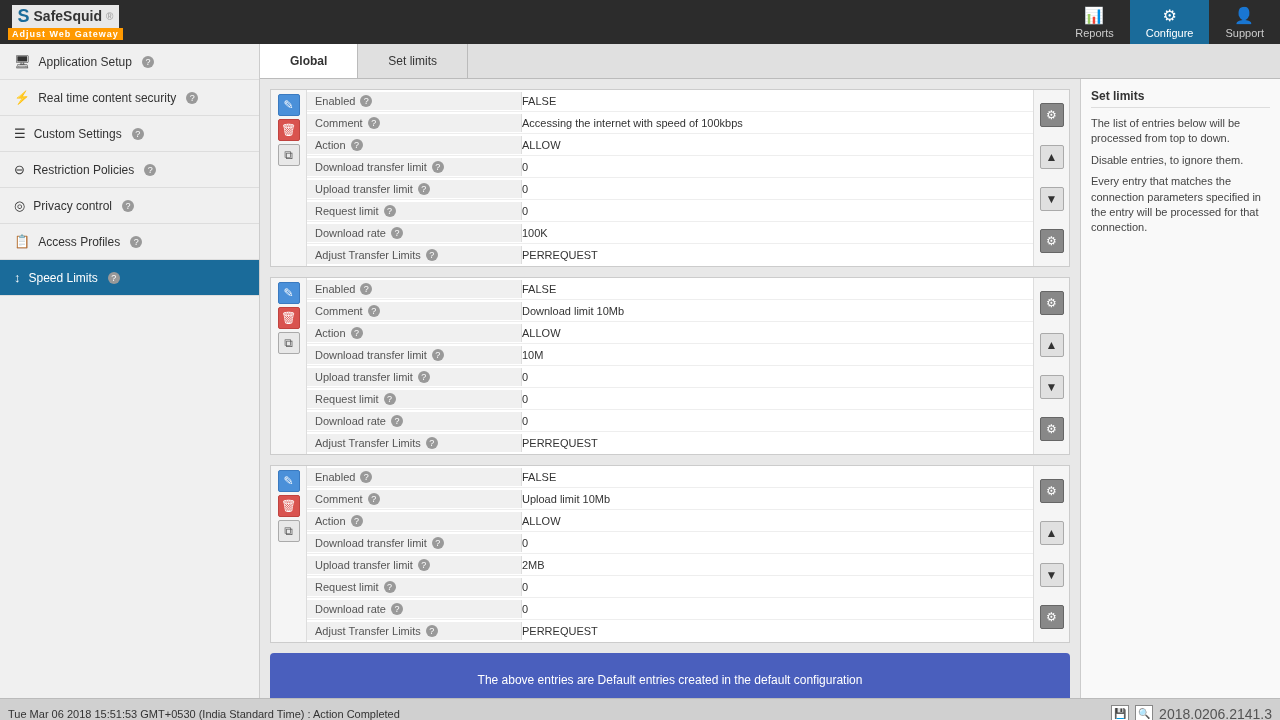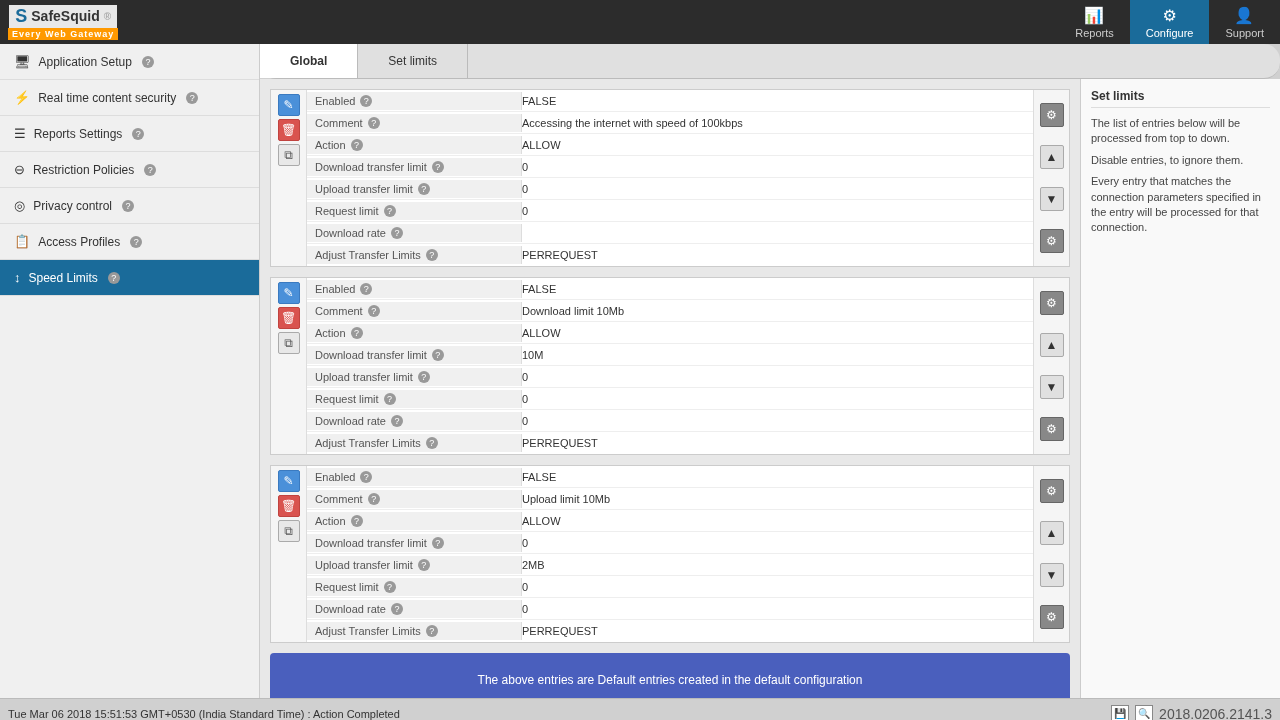--- a/index.html
+++ b/index.html
@@ -110,21 +110,20 @@
       display: flex;
       flex-direction: column;
       overflow: hidden;
     }
 
     
     .tabs {
       display: flex;
       background: #e0e0e0;
       border-bottom: 1px solid #bbb;
-      border-radius: 16px;
     }
     .tab {
       padding: 10px 30px;
       cursor: pointer;
       font-size: 12px;
       border-right: 1px solid #bbb;
       background: #e0e0e0;
     }
     .tab.active {
       background: #fff;
@@ -291,21 +290,21 @@
 <body>
 
 <div class="top-nav">
   <div class="logo">
     <div class="logo-box">
       <div class="logo-top">
         <span style="color:#1a6b9a; font-size:18px; font-weight:900;">S</span>
           <span style="color:#333; font-size:14px; font-weight:bold;">SafeSquid</span>
           <span style="color:#aaa; font-size:10px;">®</span>
       </div>
-      <div class="logo-bottom">Every Web Gateway</div>
+      <div class="logo-bottom">Adjust Web Gateway</div>
     </div>
   </div>
   <div class="top-nav-right">
     <button class="nav-btn">
       <span class="nav-icon">📊</span>
       <span>Reports</span>
     </button>
     <button class="nav-btn active">
       <span class="nav-icon">⚙</span>
       <span>Configure</span>
@@ -325,21 +324,21 @@
       <span>Application Setup</span>
       <span class="help-icon">?</span>
     </div>
     <div class="sidebar-item">
       <span class="sidebar-icon">⚡</span>
       <span>Real time content security</span>
       <span class="help-icon">?</span>
     </div>
     <div class="sidebar-item">
       <span class="sidebar-icon">☰</span>
-      <span>Reports Settings</span>
+      <span>Custom Settings</span>
       <span class="help-icon">?</span>
     </div>
     <div class="sidebar-item">
       <span class="sidebar-icon">⊖</span>
       <span>Restriction Policies</span>
       <span class="help-icon">?</span>
     </div>
     <div class="sidebar-item">
       <span class="sidebar-icon">◎</span>
       <span>Privacy control</span>
@@ -399,20 +398,21 @@
               <div class="field-row">
                 <div class="field-label">Upload transfer limit <span class="help-icon">?</span></div>
                 <div class="field-value">0</div>
               </div>
               <div class="field-row">
                 <div class="field-label">Request limit <span class="help-icon">?</span></div>
                 <div class="field-value">0</div>
               </div>
               <div class="field-row">
                 <div class="field-label">Download rate <span class="help-icon">?</span></div>
+                <div class="field-value">100K</div>
               </div>
               <div class="field-row">
                 <div class="field-label">Adjust Transfer Limits <span class="help-icon">?</span></div>
                 <div class="field-value">PERREQUEST</div>
               </div>
             </div>
             <div class="entry-controls-col">
               <div class="ctrl-btn gear-btn">⚙</div>
               <div class="ctrl-btn">▲</div>
               <div class="ctrl-btn">▼</div>

